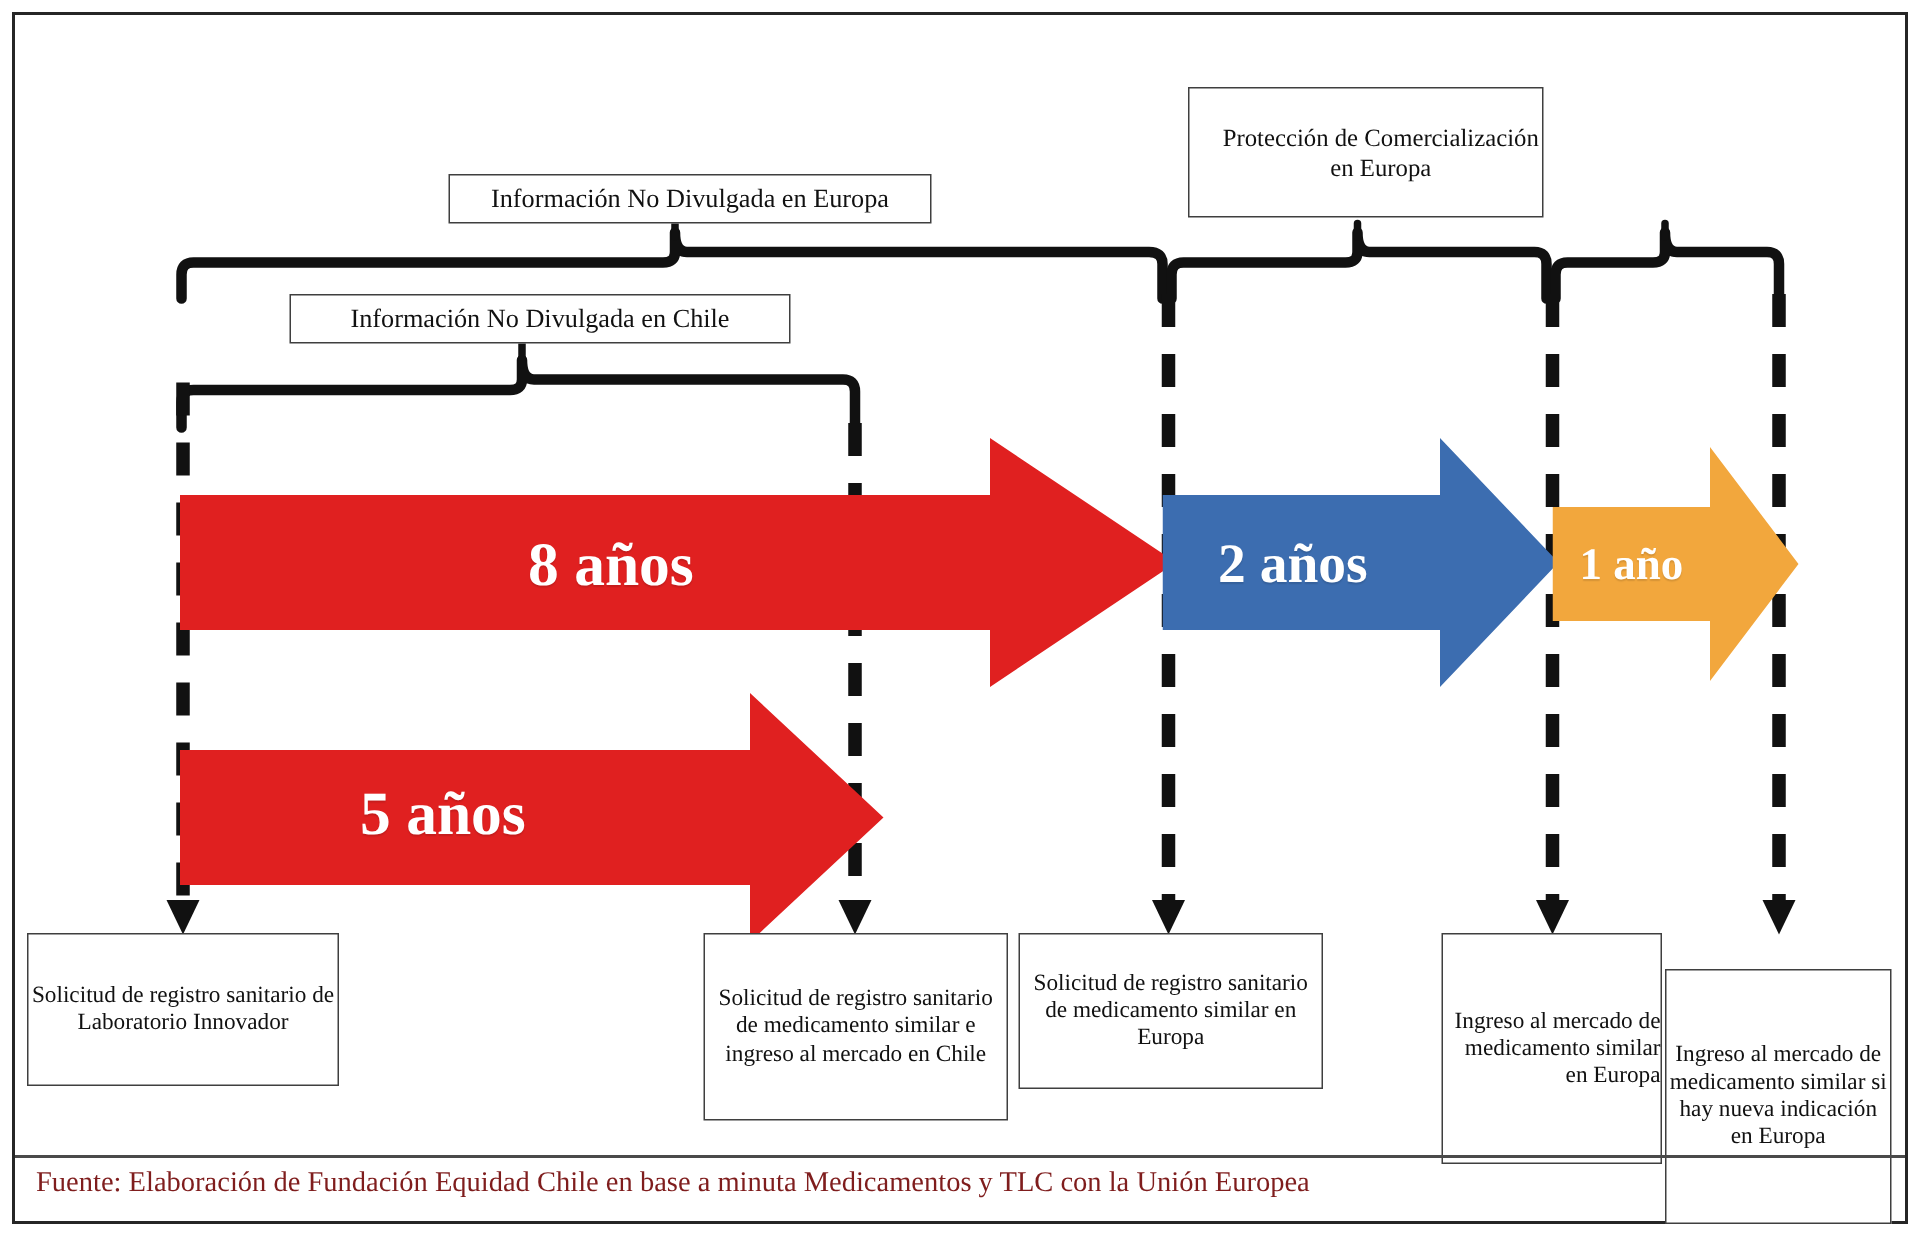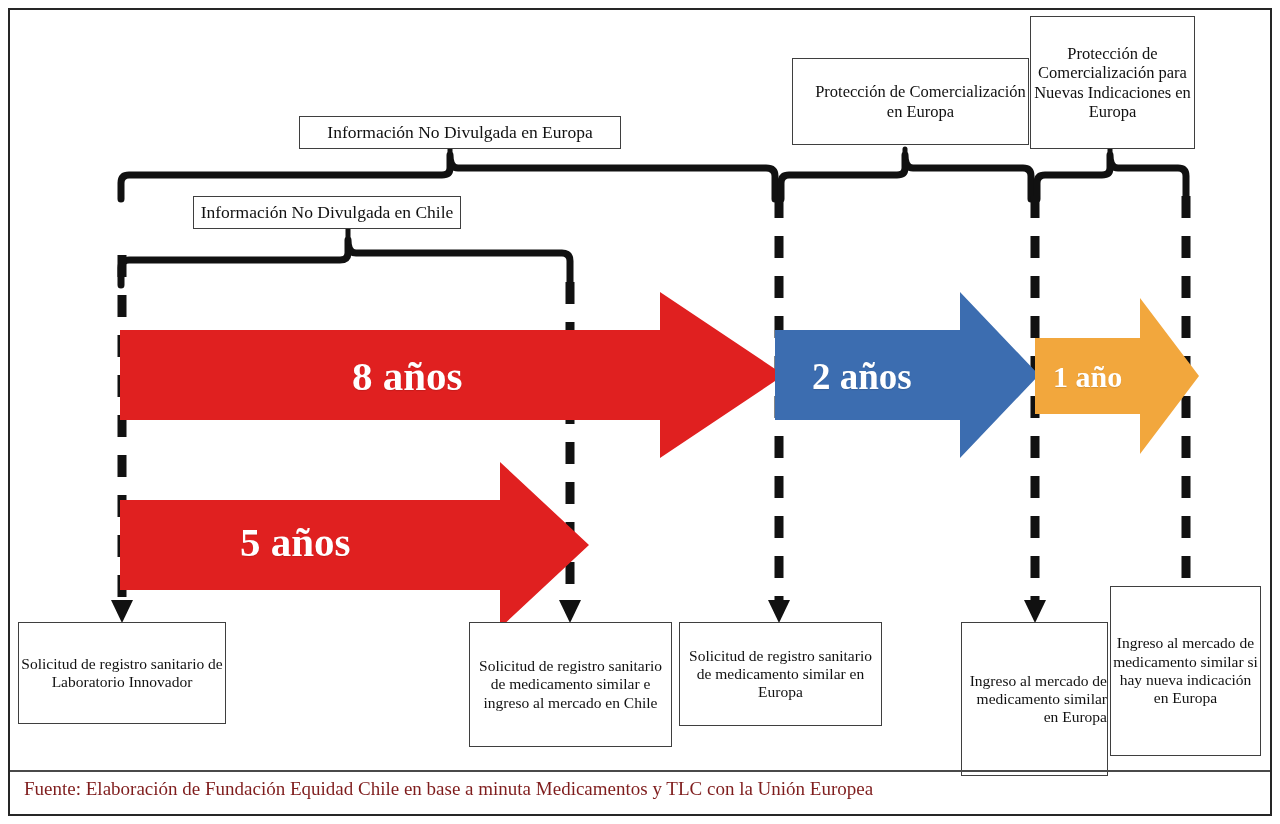--- a/index.html
+++ b/index.html
@@ -7,30 +7,30 @@
   #stage{position:relative;width:1280px;height:824px;background:#ffffff;overflow:hidden;}
   #frame{position:absolute;left:8px;top:8px;width:1264px;height:808px;border:2px solid #262626;box-sizing:border-box;background:#fff;}
   #svgLayer{position:absolute;left:0;top:0;width:1280px;height:824px;pointer-events:none;}
 
   .lbl-box{position:absolute;box-sizing:border-box;border:1px solid #3f3f3f;background:#ffffff;
            display:flex;align-items:center;justify-content:center;text-align:center;
            font-family:"Liberation Serif", serif;color:#111;line-height:1.18;}
 
   
   #box-ind-europa{left:299px;top:116px;width:322px;height:33px;font-size:17.5px;}
-  #box-ind-chile{left:193px;top:196px;width:268px;height:33px;font-size:17.5px;}
+  #box-ind-chile{left:193px;top:196px;width:334px;height:33px;font-size:17.5px;}
   #box-prot-com-europa{left:792px;top:58px;width:237px;height:87px;font-size:16.5px;padding-left:20px;}
   #box-prot-nuevas{left:1030px;top:16px;width:165px;height:133px;font-size:16.5px;}
 
   
   #box-b1{left:18px;top:622px;width:208px;height:102px;font-size:15.5px;}
   #box-b2{left:469px;top:622px;width:203px;height:125px;font-size:15.5px;}
   #box-b3{left:679px;top:622px;width:203px;height:104px;font-size:15.5px;}
   #box-b4{left:961px;top:622px;width:147px;height:154px;font-size:15.5px;text-align:right;}
-  #box-b5{left:1110px;top:586px;width:151px;height:170px;font-size:15.5px;}
+  #box-b5{left:1110px;top:646px;width:151px;height:170px;font-size:15.5px;}
 
   
   .arrow-wrap{position:absolute;}
   .arrow-wrap svg{display:block;}
   .arrow-label{position:absolute;color:#ffffff;font-family:Liberation Serif, serif;
                 font-weight:bold;white-space:nowrap;text-shadow:0 1px 1px rgba(0,0,0,.12);}
 
   #arrow8{left:120px;top:290px;}
   #lab8{left:352px;top:352px;font-size:41px;}
   #arrow2{left:775px;top:290px;}
@@ -121,21 +121,20 @@
   <div class="arrow-wrap" id="arrow5">
     <svg width="470" height="170" viewBox="0 0 470 170">
       <path d="M0,40 L380,40 L380,2 L469,85 L380,168 L380,130 L0,130 Z" fill="#E02020"></path>
     </svg>
   </div>
   <div class="arrow-label" id="lab5">5 años</div>
 
   <div class="lbl-box" id="box-ind-europa">Información No Divulgada en Europa</div>
   <div class="lbl-box" id="box-ind-chile">Información No Divulgada en Chile</div>
   <div class="lbl-box" id="box-prot-com-europa">Protección de Comercialización en Europa</div>
-  <div class="lbl-box" id="box-prot-nuevas">Protección de Comercialización para Nuevas Indicaciones en Europa</div>
 
   <div class="lbl-box" id="box-b1">Solicitud de registro sanitario de Laboratorio Innovador</div>
   <div class="lbl-box" id="box-b2">Solicitud de registro sanitario de medicamento similar e ingreso al mercado en Chile</div>
   <div class="lbl-box" id="box-b3">Solicitud de registro sanitario de medicamento similar en Europa</div>
   <div class="lbl-box" id="box-b4">Ingreso al mercado de medicamento similar en Europa</div>
   <div class="lbl-box" id="box-b5">Ingreso al mercado de medicamento similar si hay nueva indicación en Europa</div>
 
   <div id="footer-rule"></div>
   <div id="footer-text">Fuente: Elaboración de Fundación Equidad Chile en base a minuta Medicamentos y TLC con la Unión Europea</div>
 </div>

